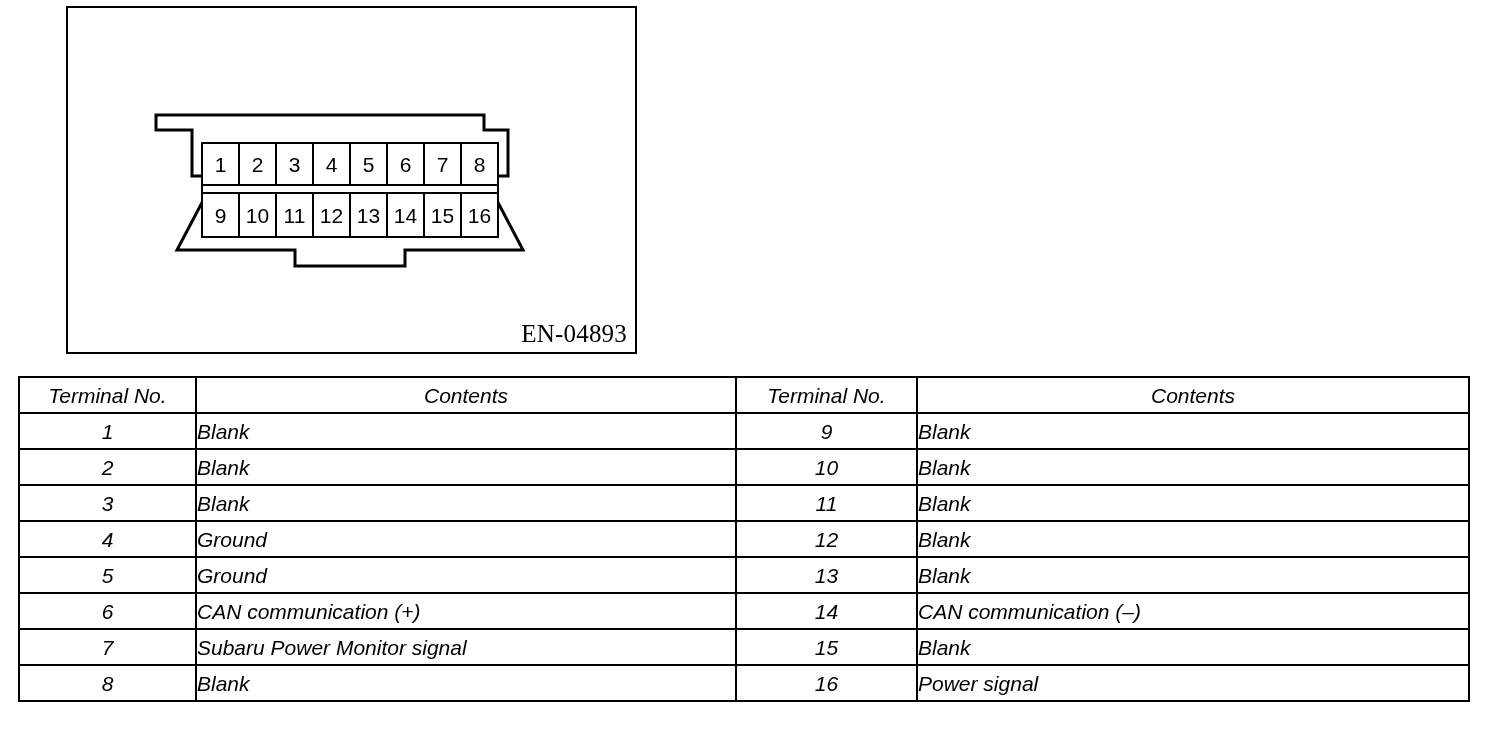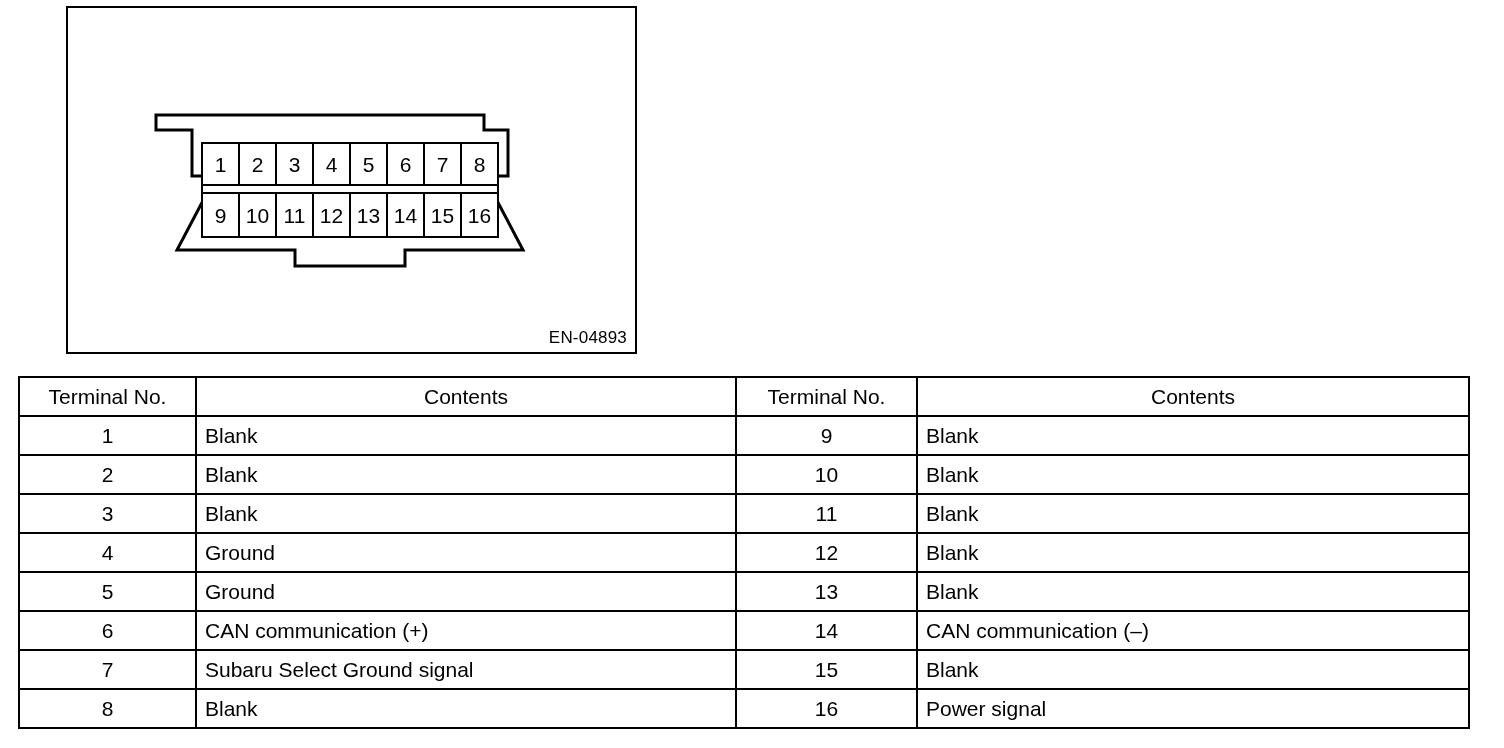--- a/index.html
+++ b/index.html
@@ -34,24 +34,25 @@
     top: 0;
     width: 571px;
     height: 348px;
     display: block;
   }
 
   #figure-code {
     position: absolute;
     right: 8px;
     bottom: 6px;
-    font-size: 17px;
+    font-size: 25px;
     letter-spacing: 0.2px;
     line-height: 1;
     white-space: nowrap;
+    font-family: Liberation Serif, serif;
   }
 
   
   .pin-grid {
     position: absolute;
     left: 133px;
     top: 134px;
     width: 298px;
     border: 2px solid #000;
     box-sizing: border-box;
@@ -88,25 +89,26 @@
     top: 376px;
     width: 1450px;
     border-collapse: collapse;
     table-layout: fixed;
     background: #fff;
   }
   #terminal-table th,
   #terminal-table td {
     border: 2px solid #000;
     height: 36px;
-    padding: 8px;
+    padding: 0;
     font-weight: normal;
     font-size: 21px;
     line-height: 1;
     box-sizing: border-box;
+    font-style: italic;
   }
   th.col-term, td.col-term {
     width: 177px;
     text-align: center;
   }
   th.col-cont, td.col-cont {
     width: 540px;
     text-align: center;
   }
   td.col-cont {
@@ -220,21 +222,21 @@
       <td class="col-cont2">Blank</td>
     </tr>
     <tr>
       <td class="col-term">6</td>
       <td class="col-cont">CAN communication (+)</td>
       <td class="col-term2">14</td>
       <td class="col-cont2">CAN communication (–)</td>
     </tr>
     <tr>
       <td class="col-term">7</td>
-      <td class="col-cont">Subaru Select Ground signal</td>
+      <td class="col-cont">Subaru Power Monitor signal</td>
       <td class="col-term2">15</td>
       <td class="col-cont2">Blank</td>
     </tr>
     <tr>
       <td class="col-term">8</td>
       <td class="col-cont">Blank</td>
       <td class="col-term2">16</td>
       <td class="col-cont2">Power signal</td>
     </tr>
   </tbody>

